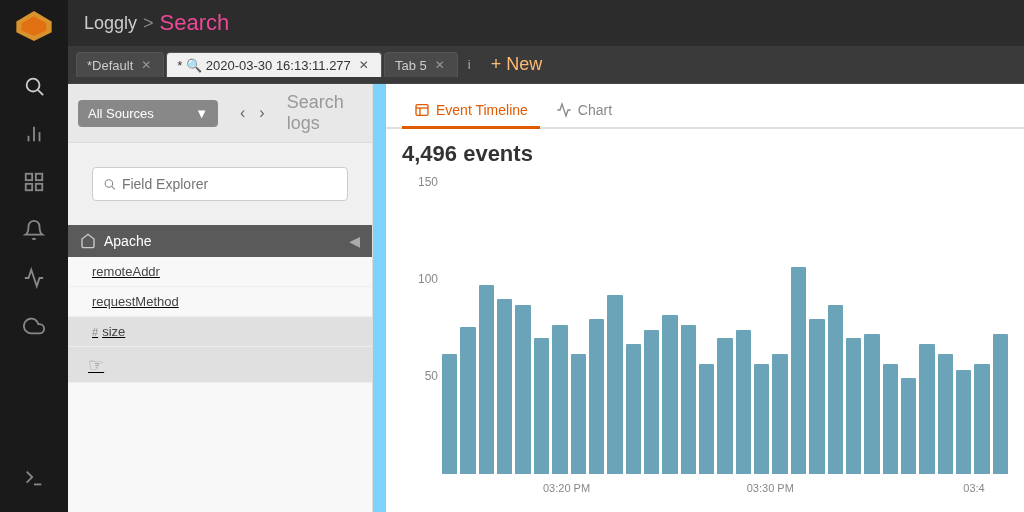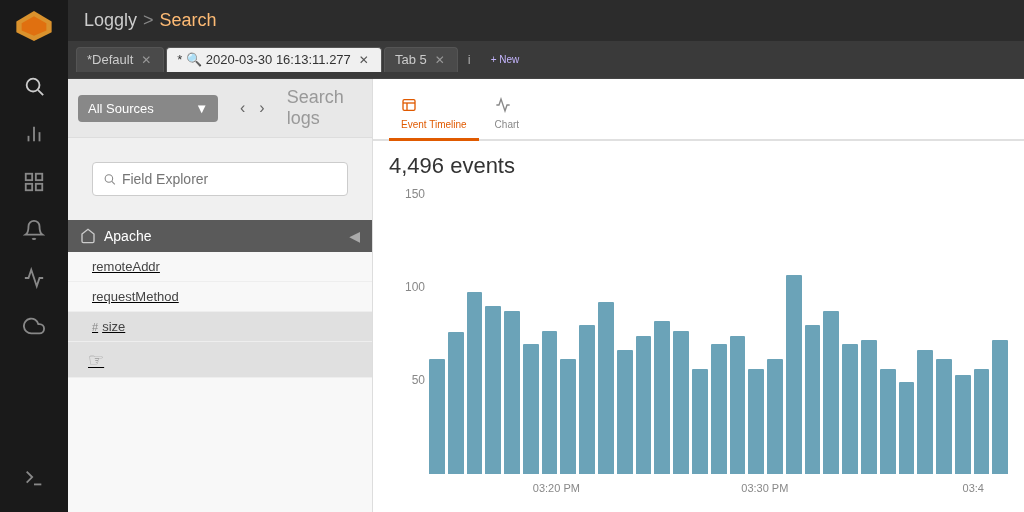--- a/index.html
+++ b/index.html
@@ -105,39 +105,39 @@
       color: #ccc;
       font-size: 18px;
     }
 
     .breadcrumb-sep {
       color: #888;
       font-size: 18px;
     }
 
     .breadcrumb-page {
-      color: #fdba74;
-      font-size: 18px;
+      color: #ec4899;
+      font-size: 22px;
       font-weight: 500;
     }
 
     
     .tab-bar {
       display: flex;
       align-items: center;
       background: #3a3a3a;
       padding: 0 8px;
       gap: 2px;
       border-bottom: 1px solid #444;
       min-height: 38px;
     }
 
     .tab {
       display: flex;
-      align-items: flex-start;
+      align-items: center;
       gap: 6px;
       padding: 4px 10px;
       border-radius: 4px 4px 0 0;
       cursor: pointer;
       font-size: 13px;
       color: #ccc;
       background: #4a4a4a;
       border: 1px solid #555;
       border-bottom: none;
       position: relative;
@@ -165,31 +165,32 @@
       color: #aaa;
       cursor: pointer;
       font-size: 13px;
     }
 
     .tab-new-btn {
       display: flex;
       align-items: center;
       gap: 4px;
       padding: 4px 10px;
-      color: #c4b5fd;
-      cursor: pointer;
-      font-size: 10px;
+      color: #fdba74;
+      cursor: pointer;
+      font-size: 18px;
     }
 
     
     .content {
       display: flex;
       flex: 1;
       background: #7dd3fc;
       overflow: hidden;
+      gap: 13px;
     }
 
     
     .left-panel {
       width: 305px;
       background: #f0f0f0;
       display: flex;
       flex-direction: column;
       border-right: 1px solid #ddd;
       flex-shrink: 0;
@@ -319,46 +320,45 @@
       align-items: center;
       padding: 10px 16px 0;
       border-bottom: 2px solid #e0e0e0;
       gap: 4px;
     }
 
     .view-tab {
       display: flex;
       gap: 6px;
       padding: 8px 12px;
-      font-size: 10px;
+      font-size: 14px;
       color: #888;
       cursor: pointer;
       border-bottom: 3px solid transparent;
       margin-bottom: -2px;
-      flex-direction: column;
     }
 
     .view-tab.active {
       color: #e05a00;
       border-bottom-color: #e05a00;
       font-weight: 500;
     }
 
     
     .chart-area {
       flex: 1;
       padding: 12px 16px;
       display: flex;
       flex-direction: column;
       overflow: hidden;
     }
 
     .event-count {
       font-size: 22px;
-      font-weight: 400;
+      font-weight: 700;
       color: #333;
       margin-bottom: 8px;
     }
 
     .chart-container {
       flex: 1;
       position: relative;
       display: flex;
       flex-direction: column;
     }

